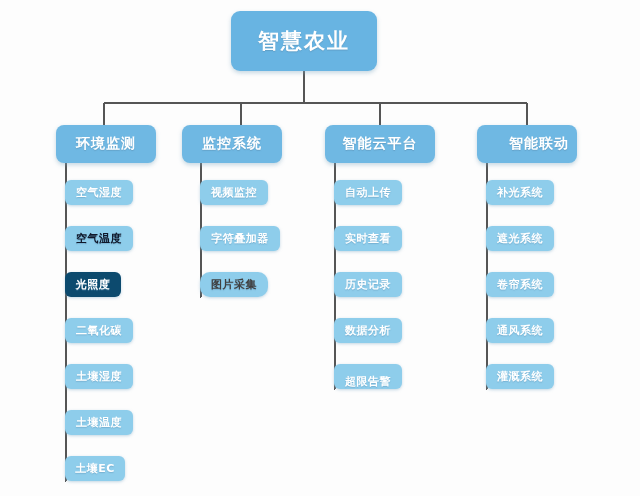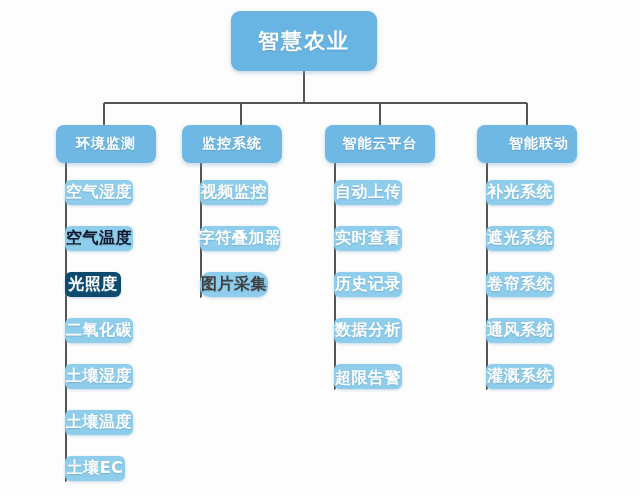--- a/index.html
+++ b/index.html
@@ -59,21 +59,21 @@
     font-weight: bold;
     letter-spacing: 1px;
     box-shadow: 0 2px 4px rgba(130,170,195,0.45);
     text-shadow: 0 1px 1px rgba(90,140,175,0.55);
   }
 
   
   .node.leaf {
     background: #8ecdeb;
     border-radius: 6px;
-    font-size: 16px;
+    font-size: 11px;
     font-weight: bold;
     letter-spacing: 0.5px;
     box-shadow: 0 1px 3px rgba(140,180,205,0.5);
     text-shadow: 0 1px 1px rgba(95,150,185,0.5);
   }
 </style>
 </head>
 <body>
 
 <div id="chart" style="background: rgb(253, 253, 253);">

